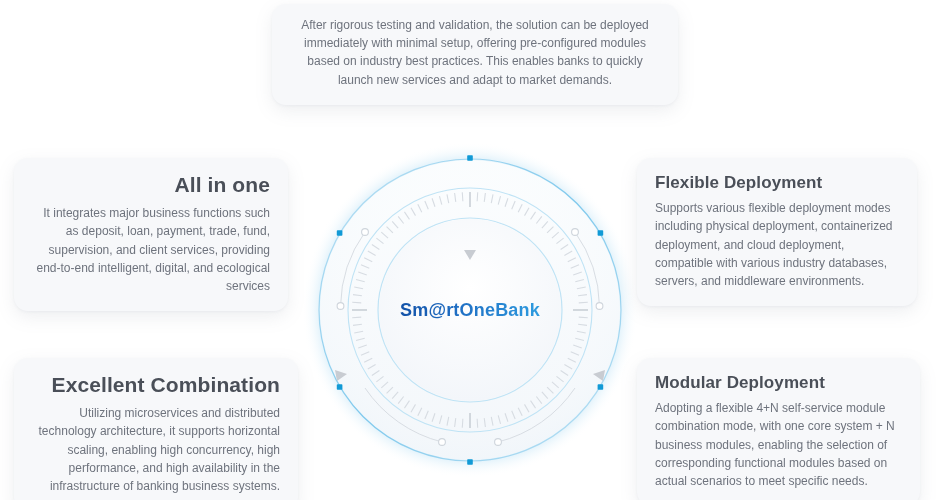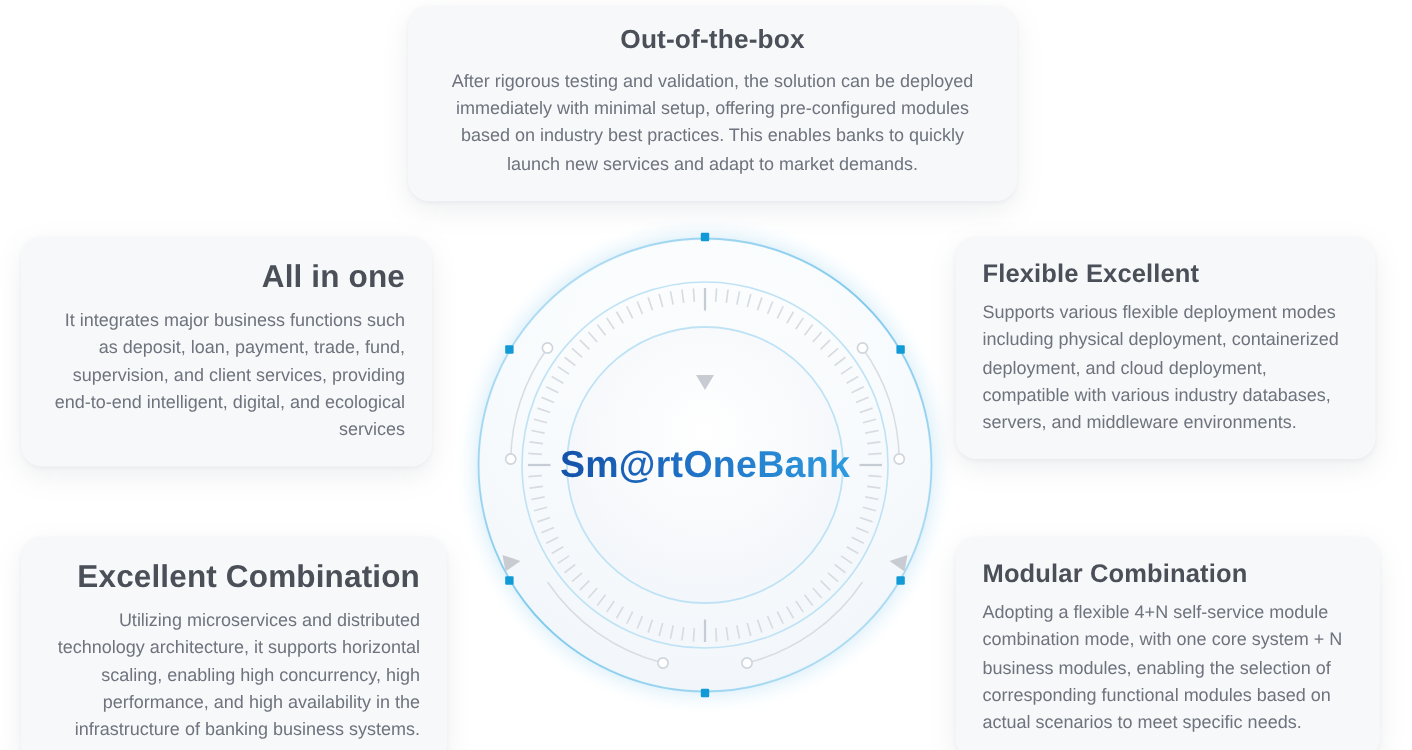--- a/index.html
+++ b/index.html
@@ -69,21 +69,21 @@
     left: 0;
     top: 0;
     width: 344px;
     height: 344px;
     display: flex;
     align-items: center;
     justify-content: center;
     pointer-events: none;
   }
   .hero-label span {
-    font-size: 25px;
+    font-size: 18px;
     font-weight: bold;
     letter-spacing: .2px;
     background: linear-gradient(90deg, #1352a8 0%, #1f6fc4 42%, #2e9bdf 100%);
     -webkit-background-clip: text;
     background-clip: text;
     color: transparent;
     -webkit-text-fill-color: transparent;
   }
 </style>
 </head>
@@ -257,37 +257,36 @@
         <polygon points="295,236 307,232 305,243"></polygon>
       </g>
     </svg>
 
     <div class="hero-label">
       <span>Sm@rtOneBank</span>
     </div>
   </div>
 
   <div class="card card-top">
-    <h3>Out-of-the-box</h3>
     <p>After rigorous testing and validation, the solution can be deployed immediately with minimal setup, offering pre-configured modules based on industry best practices. This enables banks to quickly launch new services and adapt to market demands.</p>
   </div>
 
   <div class="card card-left-1">
     <h3>All in one</h3>
     <p>It integrates major business functions such as deposit, loan, payment, trade, fund, supervision, and client services, providing end-to-end intelligent, digital, and ecological services</p>
   </div>
 
   <div class="card card-left-2">
     <h3>Excellent Combination</h3>
     <p>Utilizing microservices and distributed technology architecture, it supports horizontal scaling, enabling high concurrency, high performance, and high availability in the infrastructure of banking business systems.</p>
   </div>
 
   <div class="card card-right-1">
-    <h3>Flexible Excellent</h3>
+    <h3>Flexible Deployment</h3>
     <p>Supports various flexible deployment modes including physical deployment, containerized deployment, and cloud deployment, compatible with various industry databases, servers, and middleware environments.</p>
   </div>
 
   <div class="card card-right-2">
-    <h3>Modular Combination</h3>
+    <h3>Modular Deployment</h3>
     <p>Adopting a flexible 4+N self-service module combination mode, with one core system + N business modules, enabling the selection of corresponding functional modules based on actual scenarios to meet specific needs.</p>
   </div>
 
 </div>
 
 </body></html>

